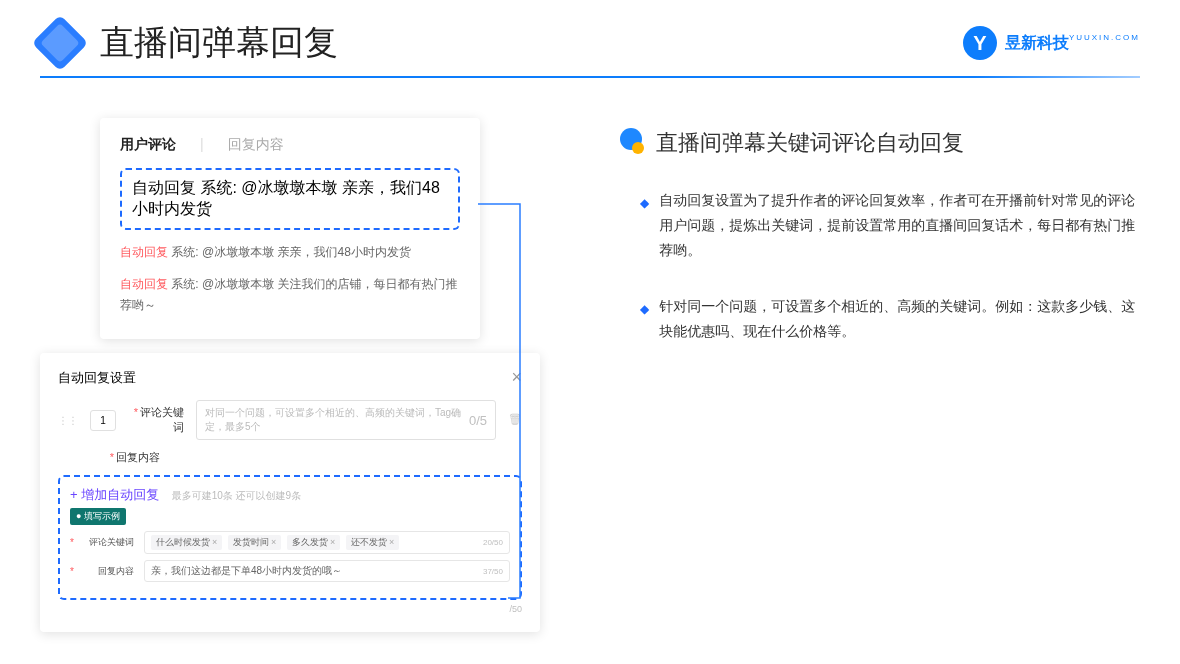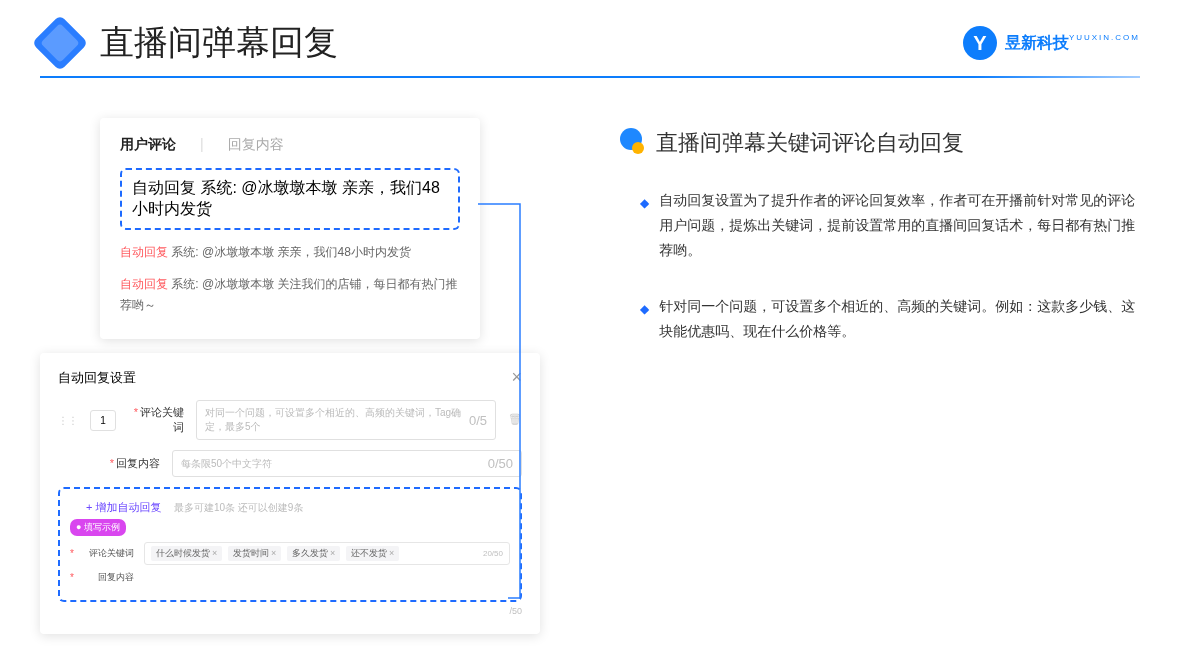--- a/index.html
+++ b/index.html
@@ -34,23 +34,23 @@
 .close-x { font-size: 18px; color: #999; cursor: pointer; }
 .form-row { display: flex; align-items: center; gap: 12px; font-size: 11px; margin-bottom: 10px; }
 .form-label { width: 56px; text-align: right; color: #333; }
 .req-dot { color: #ff5a5f; margin-right: 2px; }
 .input-box { flex: 1; border: 1px solid #e0e0e0; border-radius: 3px; padding: 5px 8px; color: #bbb; font-size: 10px; display: flex; justify-content: space-between; align-items: center; }
 .input-box .counter { color: #c0c0c0; font-size: 13px; }
 .num-box { width: 26px; border: 1px solid #e0e0e0; border-radius: 3px; text-align: center; padding: 4px 0; font-size: 10px; }
 .trash-icon { width: 14px; height: 14px; color: #ccc; }
 
 .example-area { border: 2px dashed #1e6bff; border-radius: 6px; padding: 8px 10px 10px 10px; margin-top: 8px; position: relative; }
-.add-link { color: #6a46ff; font-size: 11px; margin-right: 8px; margin-left: 16px; }
+.add-link { color: #6a46ff; font-size: 13px; margin-right: 8px; }
 .add-hint { color: #bbb; font-size: 10px; }
-.example-badge { background: #d946ef; color: #fff; font-size: 9px; padding: 2px 6px; border-radius: 7px; display: inline-block; margin: 4px 0 6px 0; }
+.example-badge { background: #0f766e; color: #fff; font-size: 9px; padding: 2px 6px; border-radius: 2px; display: inline-block; margin: 4px 0 6px 0; }
 .tag-pill { display: inline-block; background: #f4f4f6; color: #666; font-size: 9px; padding: 1px 5px; border-radius: 2px; margin-right: 3px; }
 .tag-pill::after { content: '×'; margin-left: 2px; color: #aaa; }
 .example-row { display: flex; align-items: center; gap: 10px; font-size: 10px; margin-bottom: 6px; }
 .example-label { width: 48px; text-align: right; color: #555; font-size: 9px; }
 .example-input { flex: 1; border: 1px solid #e6e6e6; border-radius: 3px; padding: 3px 6px; display: flex; align-items: center; justify-content: space-between; }
 .example-counter { font-size: 8px; color: #c0c0c0; }
 
 .section-head { display: flex; align-items: flex-start; gap: 10px; margin-bottom: 30px; }
 .bubble-icon { width: 26px; height: 26px; position: relative; }
 .bubble-icon::before { content: ''; position: absolute; width: 22px; height: 22px; background: #1e88ff; border-radius: 50%; top: 0; left: 0; }
@@ -111,24 +111,20 @@
         <span class="form-label"><span class="req-dot">*</span><span>评论关键词</span></span>
         <div class="input-box">
           <span>对同一个问题，可设置多个相近的、高频的关键词，Tag确定，最多5个</span>
           <span class="counter">0/5</span>
         </div>
         <span class="trash-icon">🗑</span>
       </div>
 
       <div class="form-row" style="padding-left:46px">
         <span class="form-label"><span class="req-dot">*</span><span>回复内容</span></span>
-        <div class="input-box">
-          <span>每条限50个中文字符</span>
-          <span class="counter">0/50</span>
-        </div>
       </div>
 
       <div class="example-area">
         <span class="add-link">+ 增加自动回复</span>
         <span class="add-hint">最多可建10条 还可以创建9条</span>
         <br>
         <span class="example-badge">● 填写示例</span>
 
         <div class="example-row">
           <span class="req-dot">*</span>
@@ -140,20 +136,24 @@
               <span class="tag-pill">多久发货</span>
               <span class="tag-pill">还不发货</span>
             </span>
             <span class="example-counter">20/50</span>
           </div>
         </div>
 
         <div class="example-row">
           <span class="req-dot">*</span>
             <span class="example-label">回复内容</span>
+          <div class="example-input">
+            <span style="color:#666">亲，我们这边都是下单48小时内发货的哦～</span>
+            <span class="example-counter">37/50</span>
+          </div>
         </div>
       </div>
       <div style="text-align:right;font-size:9px;color:#c0c0c0;margin-top:4px">/50</div>
     </div>
 
     <svg style="position:absolute;top:50px;left:0;width:540px;height:460px;pointer-events:none">
       <path d="M 438 36 L 480 36 L 480 430 L 468 430" stroke="#2a7dff" stroke-width="1.5" fill="none"></path>
     </svg>
 
   </div>

